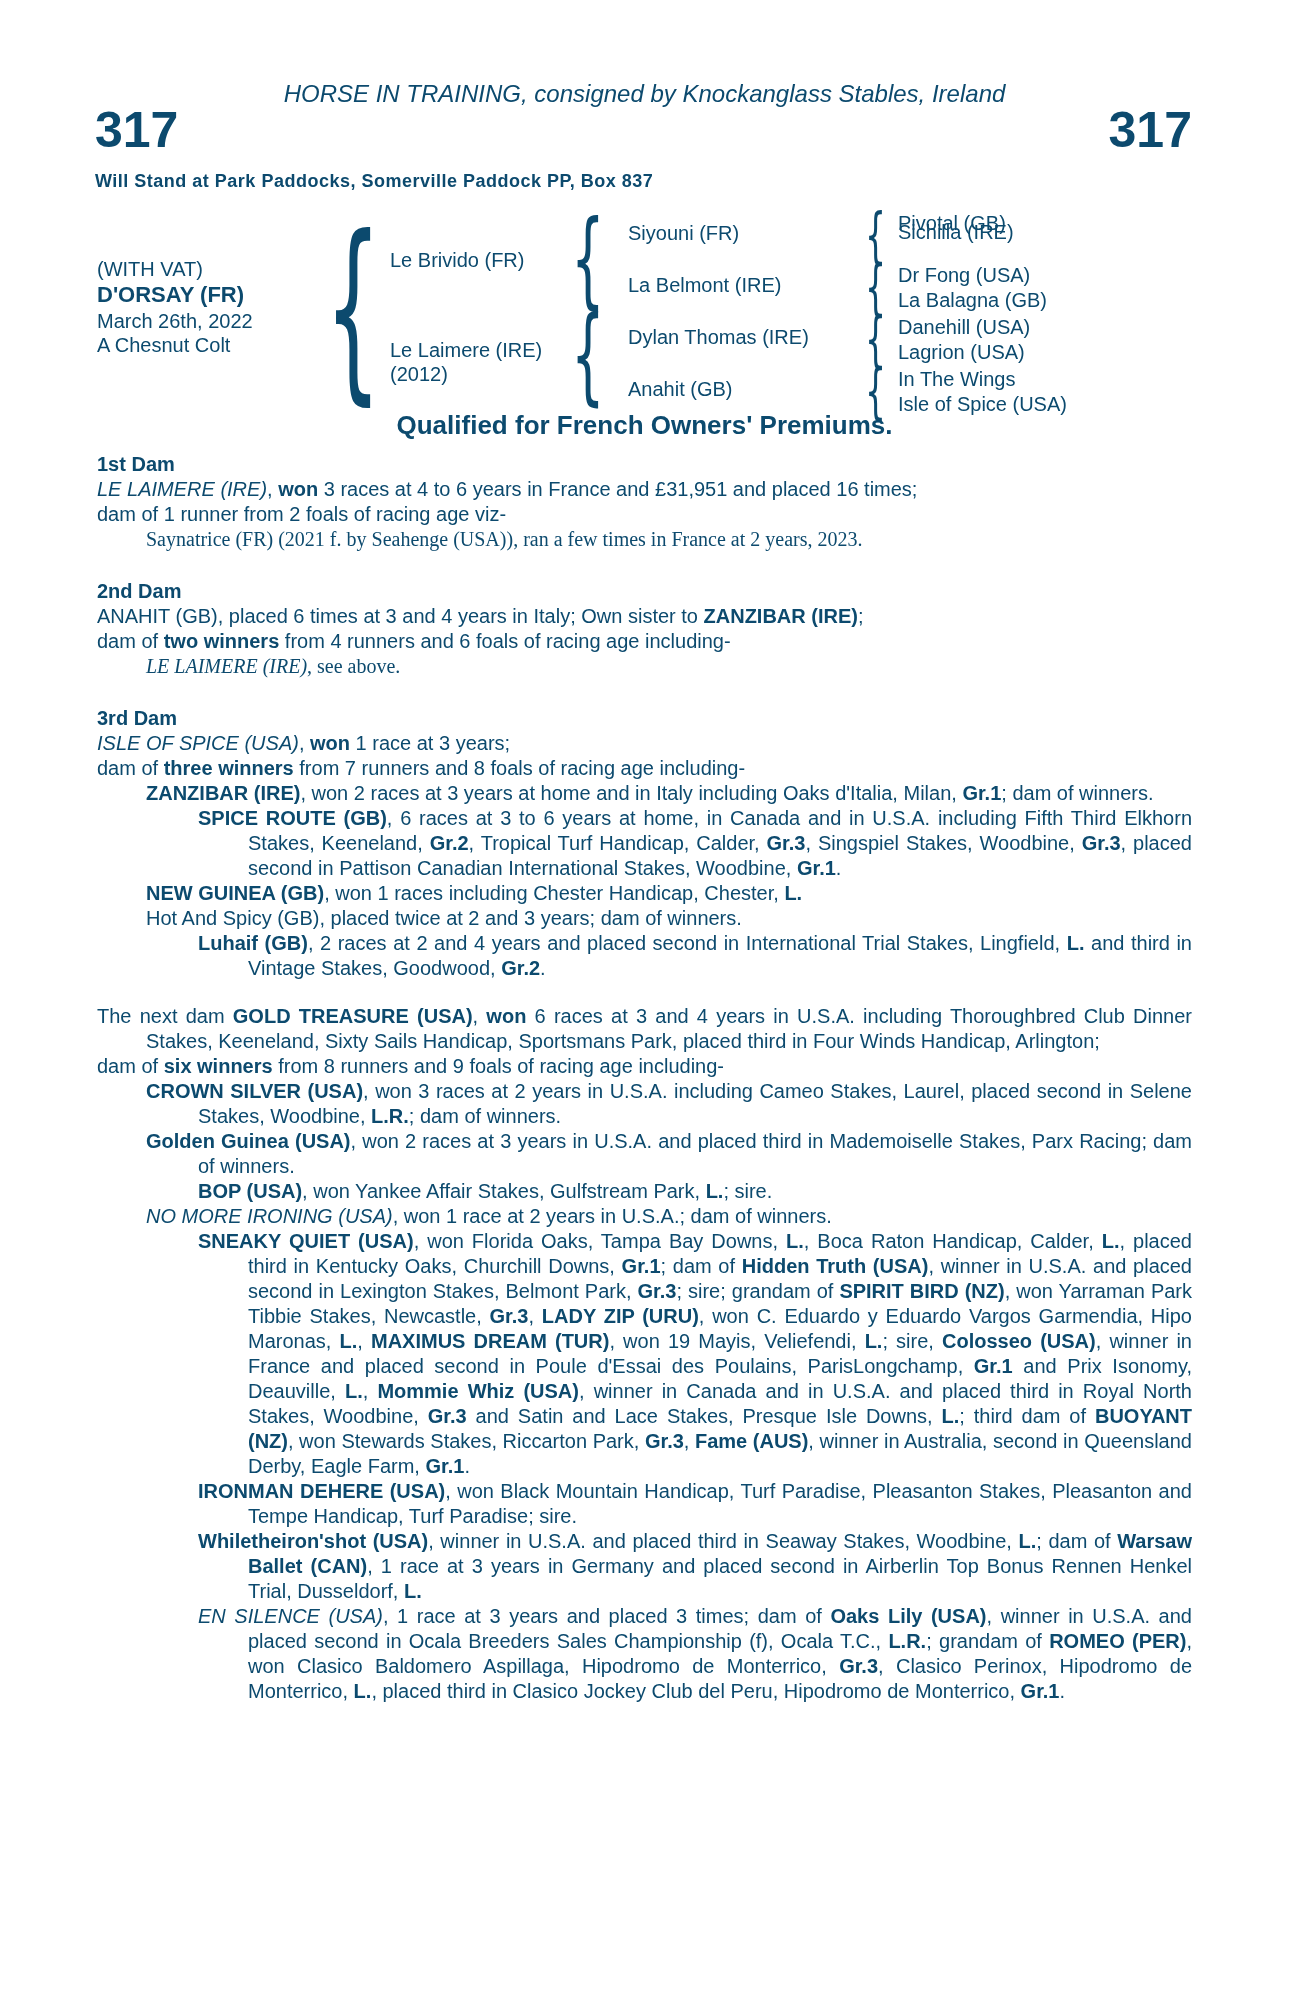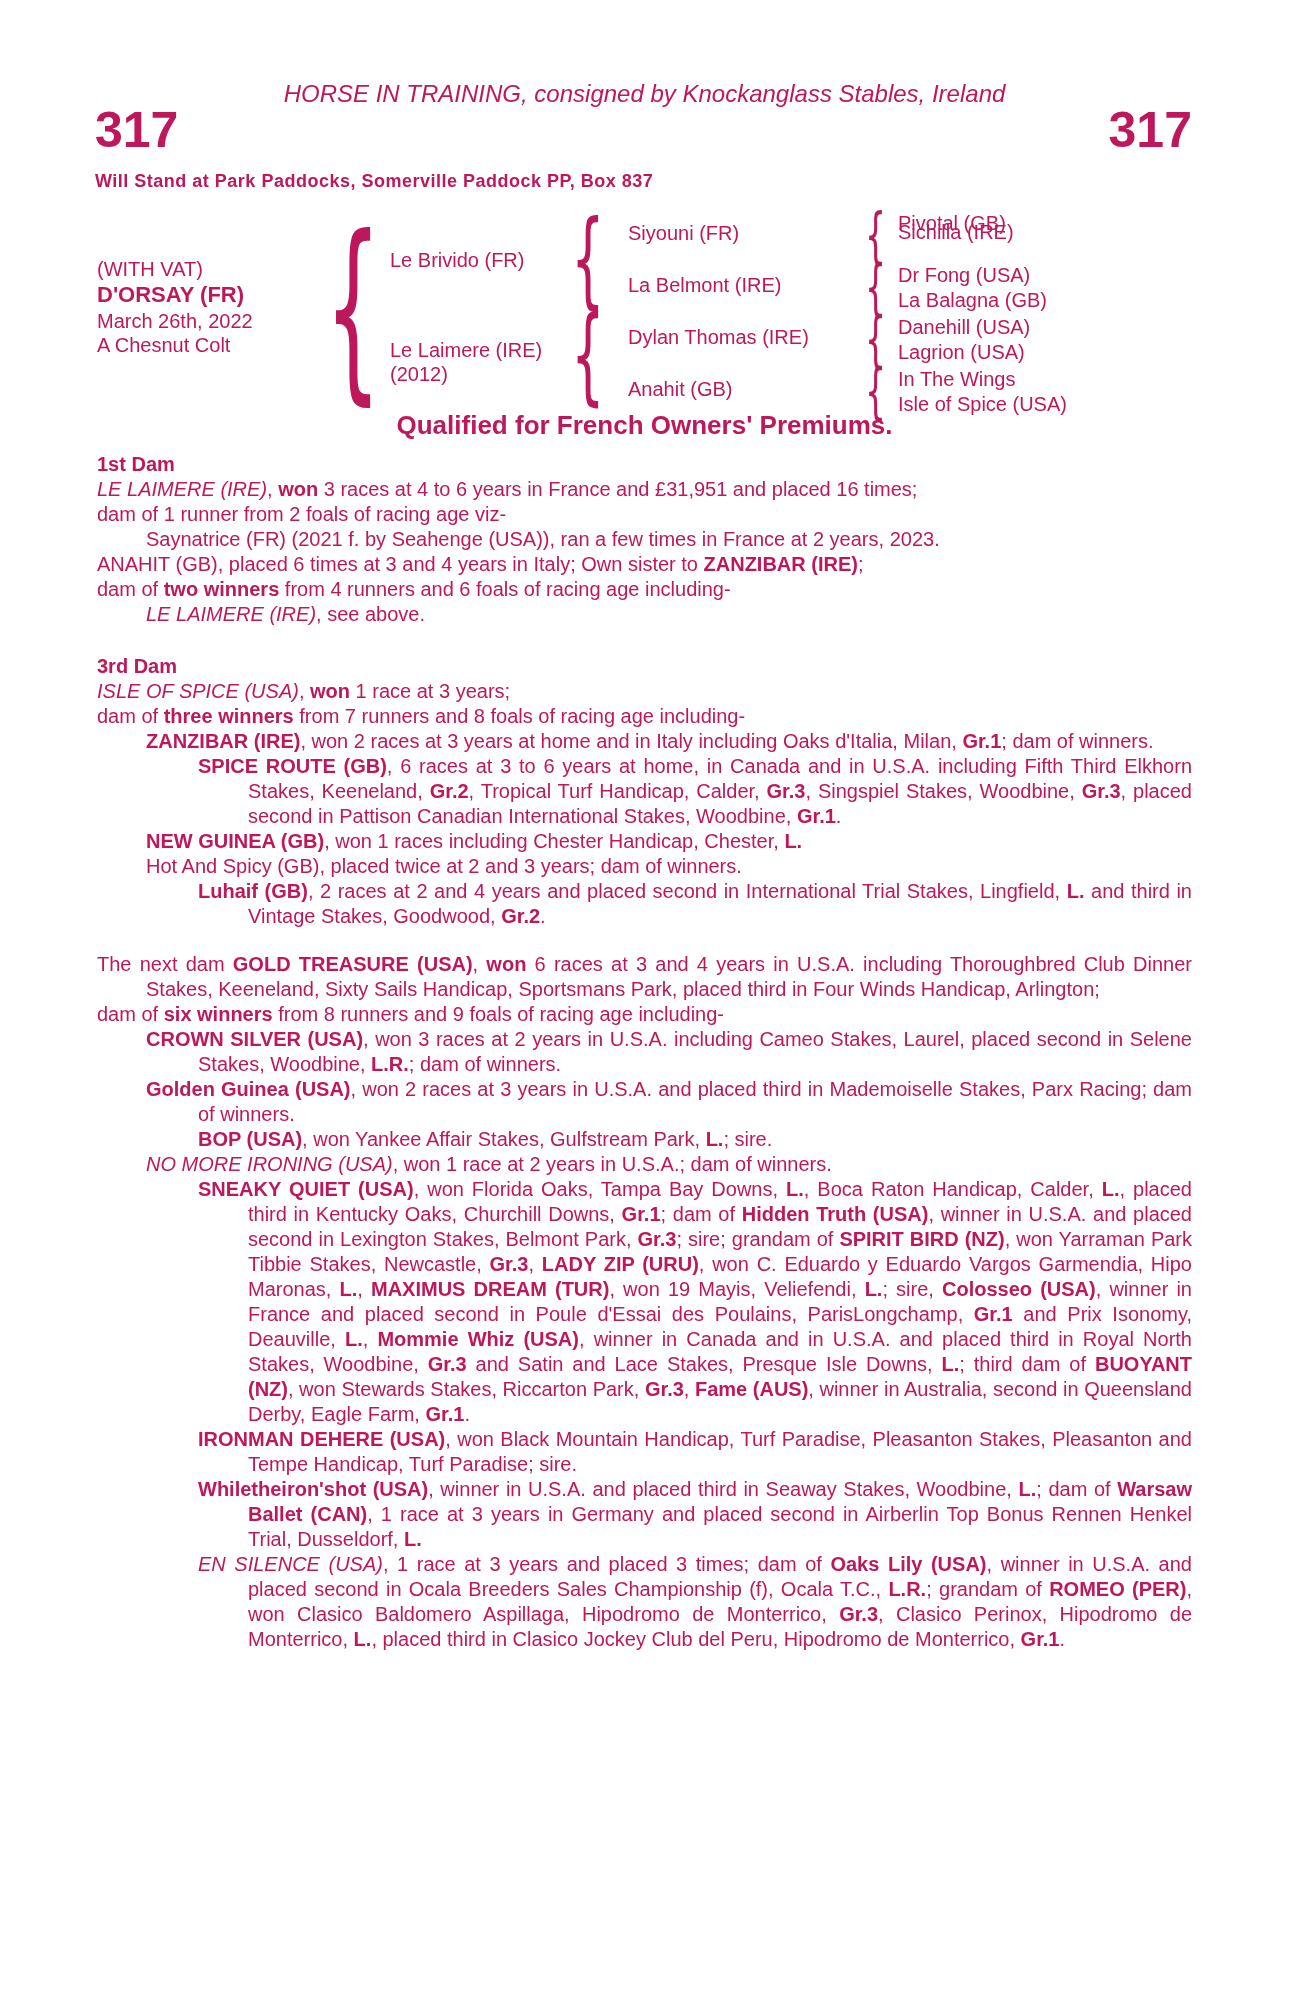--- a/index.html
+++ b/index.html
@@ -1,18 +1,18 @@
 <!DOCTYPE html>
 <html><head>
 <meta charset="utf-8">
 <style>
   html,body{margin:0;padding:0;background:#e8e8e8;}
   .page{
     position:relative;width:1315px;height:2000px;margin:0 auto;
-    background:#ffffff;color:#be185d;
+    background:#ffffff;color:#0c4a6e;
     font-family:"Liberation Sans","DejaVu Sans",sans-serif;
     font-size:20px;overflow:hidden;
   }
   .abs{position:absolute;}
   .consign{top:82px;left:97px;width:1095px;text-align:center;font-style:italic;font-size:24px;line-height:24px;}
   .lot{font-size:50px;font-weight:bold;line-height:48px;top:106px;}
   .lot-l{left:95px;}
   .lot-r{right:123px;text-align:right;}
   .stand{top:168px;left:95px;font-weight:bold;font-size:18px;line-height:26px;letter-spacing:.5px;}
 
@@ -45,21 +45,21 @@
   .bs1{left:768px;top:30px;}
   .bs2{left:768px;top:82px;}
   .bs3{left:768px;top:134px;}
   .bs4{left:768px;top:186px;}
 
   
   .bodytext{top:413px;left:97px;width:1095px;line-height:25px;}
   .note{font-size:26px;font-weight:bold;text-align:center;}
   .h{font-weight:bold;}
   .j{text-align:justify;}
-  .ind1{padding-left:49px;}
+  .ind1{padding-left:49px;font-family:Liberation Serif, serif;}
   .hang0{padding-left:49px;text-indent:-49px;}
   .hang1{padding-left:101px;text-indent:-52px;}
   .hang2{padding-left:151px;text-indent:-50px;}
   .mt14{margin-top:14px;}
   .mt27{margin-top:27px;}
   .mt23{margin-top:23px;}
   .sb{font-weight:bold;}
   .si{font-style:italic;}
   .sp{}
 </style>
@@ -109,20 +109,21 @@
   </div>
 
   <div class="abs bodytext">
     <div class="note">Qualified for French Owners' Premiums.</div>
 
     <div class="h mt14">1st Dam</div>
     <div><span class="si">LE LAIMERE (IRE)</span><span class="sp">, </span><span class="sb">won</span><span class="sp"> 3 races at 4 to 6 years in France and £31,951 and placed 16 times;</span></div>
     <div><span class="sp">dam of 1 runner from 2 foals of racing age viz-</span></div>
     <div class="ind1"><span class="sp">Saynatrice (FR) (2021 f. by Seahenge (USA)), ran a few times in France at 2 years, 2023.</span></div>
 
+    <div class="h mt27">2nd Dam</div>
     <div><span class="sp">ANAHIT (GB), placed 6 times at 3 and 4 years in Italy; Own sister to </span><span class="sb">ZANZIBAR (IRE)</span><span class="sp">;</span></div>
     <div><span class="sp">dam of </span><span class="sb">two winners</span><span class="sp"> from 4 runners and 6 foals of racing age including-</span></div>
     <div class="ind1"><span class="si">LE LAIMERE (IRE)</span><span class="sp">, see above.</span></div>
 
     <div class="h mt27">3rd Dam</div>
     <div><span class="si">ISLE OF SPICE (USA)</span><span class="sp">, </span><span class="sb">won</span><span class="sp"> 1 race at 3 years;</span></div>
     <div><span class="sp">dam of </span><span class="sb">three winners</span><span class="sp"> from 7 runners and 8 foals of racing age including-</span></div>
     <div class="hang1 j"><span class="sb">ZANZIBAR (IRE)</span><span class="sp">, won 2 races at 3 years at home and in Italy including Oaks d'Italia, Milan, </span><span class="sb">Gr.1</span><span class="sp">; dam of winners.</span></div>
     <div class="hang2 j"><span class="sb">SPICE ROUTE (GB)</span><span class="sp">, 6 races at 3 to 6 years at home, in Canada and in U.S.A. including Fifth Third Elkhorn Stakes, Keeneland, </span><span class="sb">Gr.2</span><span class="sp">, Tropical Turf Handicap, Calder, </span><span class="sb">Gr.3</span><span class="sp">, Singspiel Stakes, Woodbine, </span><span class="sb">Gr.3</span><span class="sp">, placed second in Pattison Canadian International Stakes, Woodbine, </span><span class="sb">Gr.1</span><span class="sp">.</span></div>
     <div class="hang1"><span class="sb">NEW GUINEA (GB)</span><span class="sp">, won 1 races including Chester Handicap, Chester, </span><span class="sb">L.</span></div>

